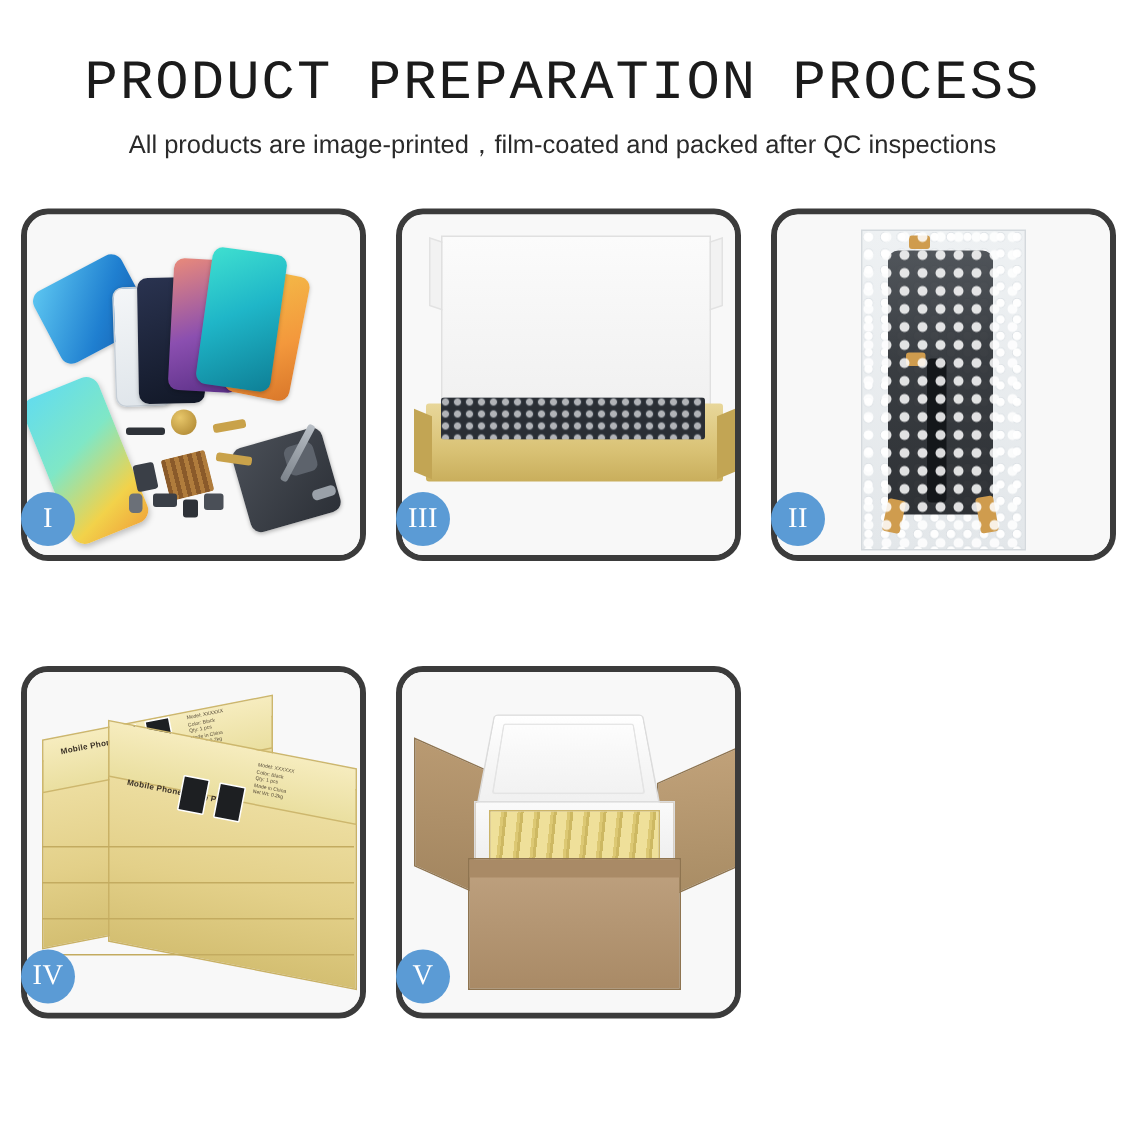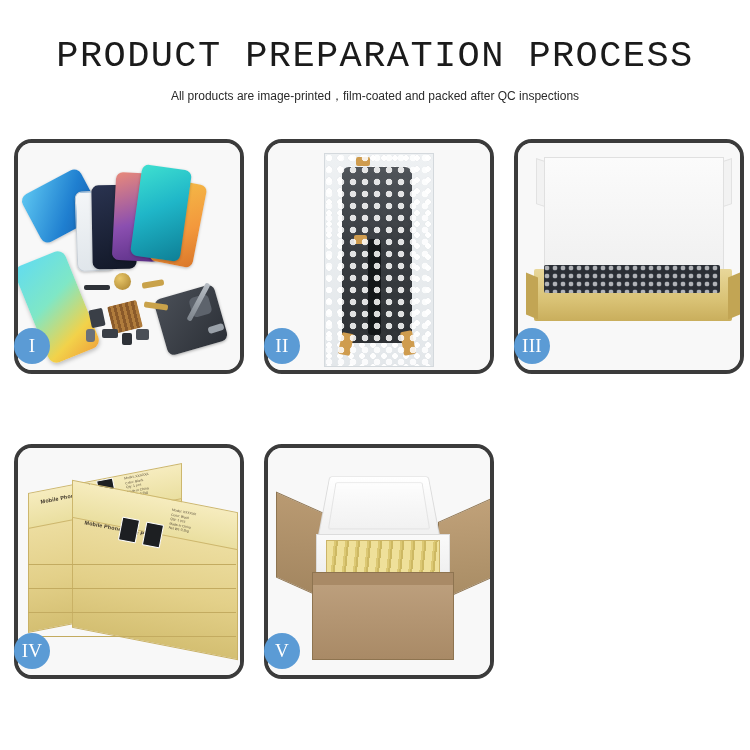--- a/index.html
+++ b/index.html
@@ -33,21 +33,21 @@
     font-size: 37px;
     letter-spacing: 1.4px;
     font-weight: 400;
     color: #1b1b1b;
     line-height: 44px;
     white-space: nowrap;
     font-family: Liberation Mono, monospace;
   }
   .subtitle {
     margin-top: 9px;
-    font-size: 12px;
+    font-size: 17px;
     font-weight: 400;
     color: #2a2a2a;
     line-height: 19px;
     white-space: nowrap;
   }
 
   
   .grid {
     position: absolute;
     left: 14px;
@@ -478,45 +478,45 @@
         <div class="part flex5"></div>
         <div class="part flex6"></div>
         <div class="part flex7"></div>
         <div class="part flex8"></div>
         <div class="tool"></div>
         <div class="tool2"></div>
       </div>
       <div class="badge">I</div>
     </div>
 
+    <div class="panel p3">
+      <div class="panel-inner">
+        <div class="lid-flap-l"></div>
+        <div class="lid-flap-r"></div>
+        <div class="lid"></div>
+        <div class="tray"></div>
+        <div class="wrap"></div>
+      </div>
+      <div class="badge">III</div>
+    </div>
+
     <div class="panel p2">
       <div class="panel-inner">
         <div class="bag"></div>
         <div class="screen"></div>
         <div class="cable"></div>
         <div class="tape t1"></div>
         <div class="tape t2"></div>
         <div class="tape t3"></div>
         <div class="tape t4"></div>
         <div class="bubbles"></div>
       </div>
       <div class="badge">II</div>
     </div>
 
-    <div class="panel p3">
-      <div class="panel-inner">
-        <div class="lid-flap-l"></div>
-        <div class="lid-flap-r"></div>
-        <div class="lid"></div>
-        <div class="tray"></div>
-        <div class="wrap"></div>
-      </div>
-      <div class="badge">III</div>
-    </div>
-
     <div class="panel p4">
       <div class="panel-inner">
         <div class="stackbox sb-back"></div>
         <div class="lidface lf-back"></div>
         <div class="boxlabel bl-back">Mobile Phone Spare Parts</div>
         <div class="win w1"></div>
         <div class="win w2"></div>
         <div class="spectext st-back">Model: XXXXXX
 Color: Black
 Qty: 1 pcs

